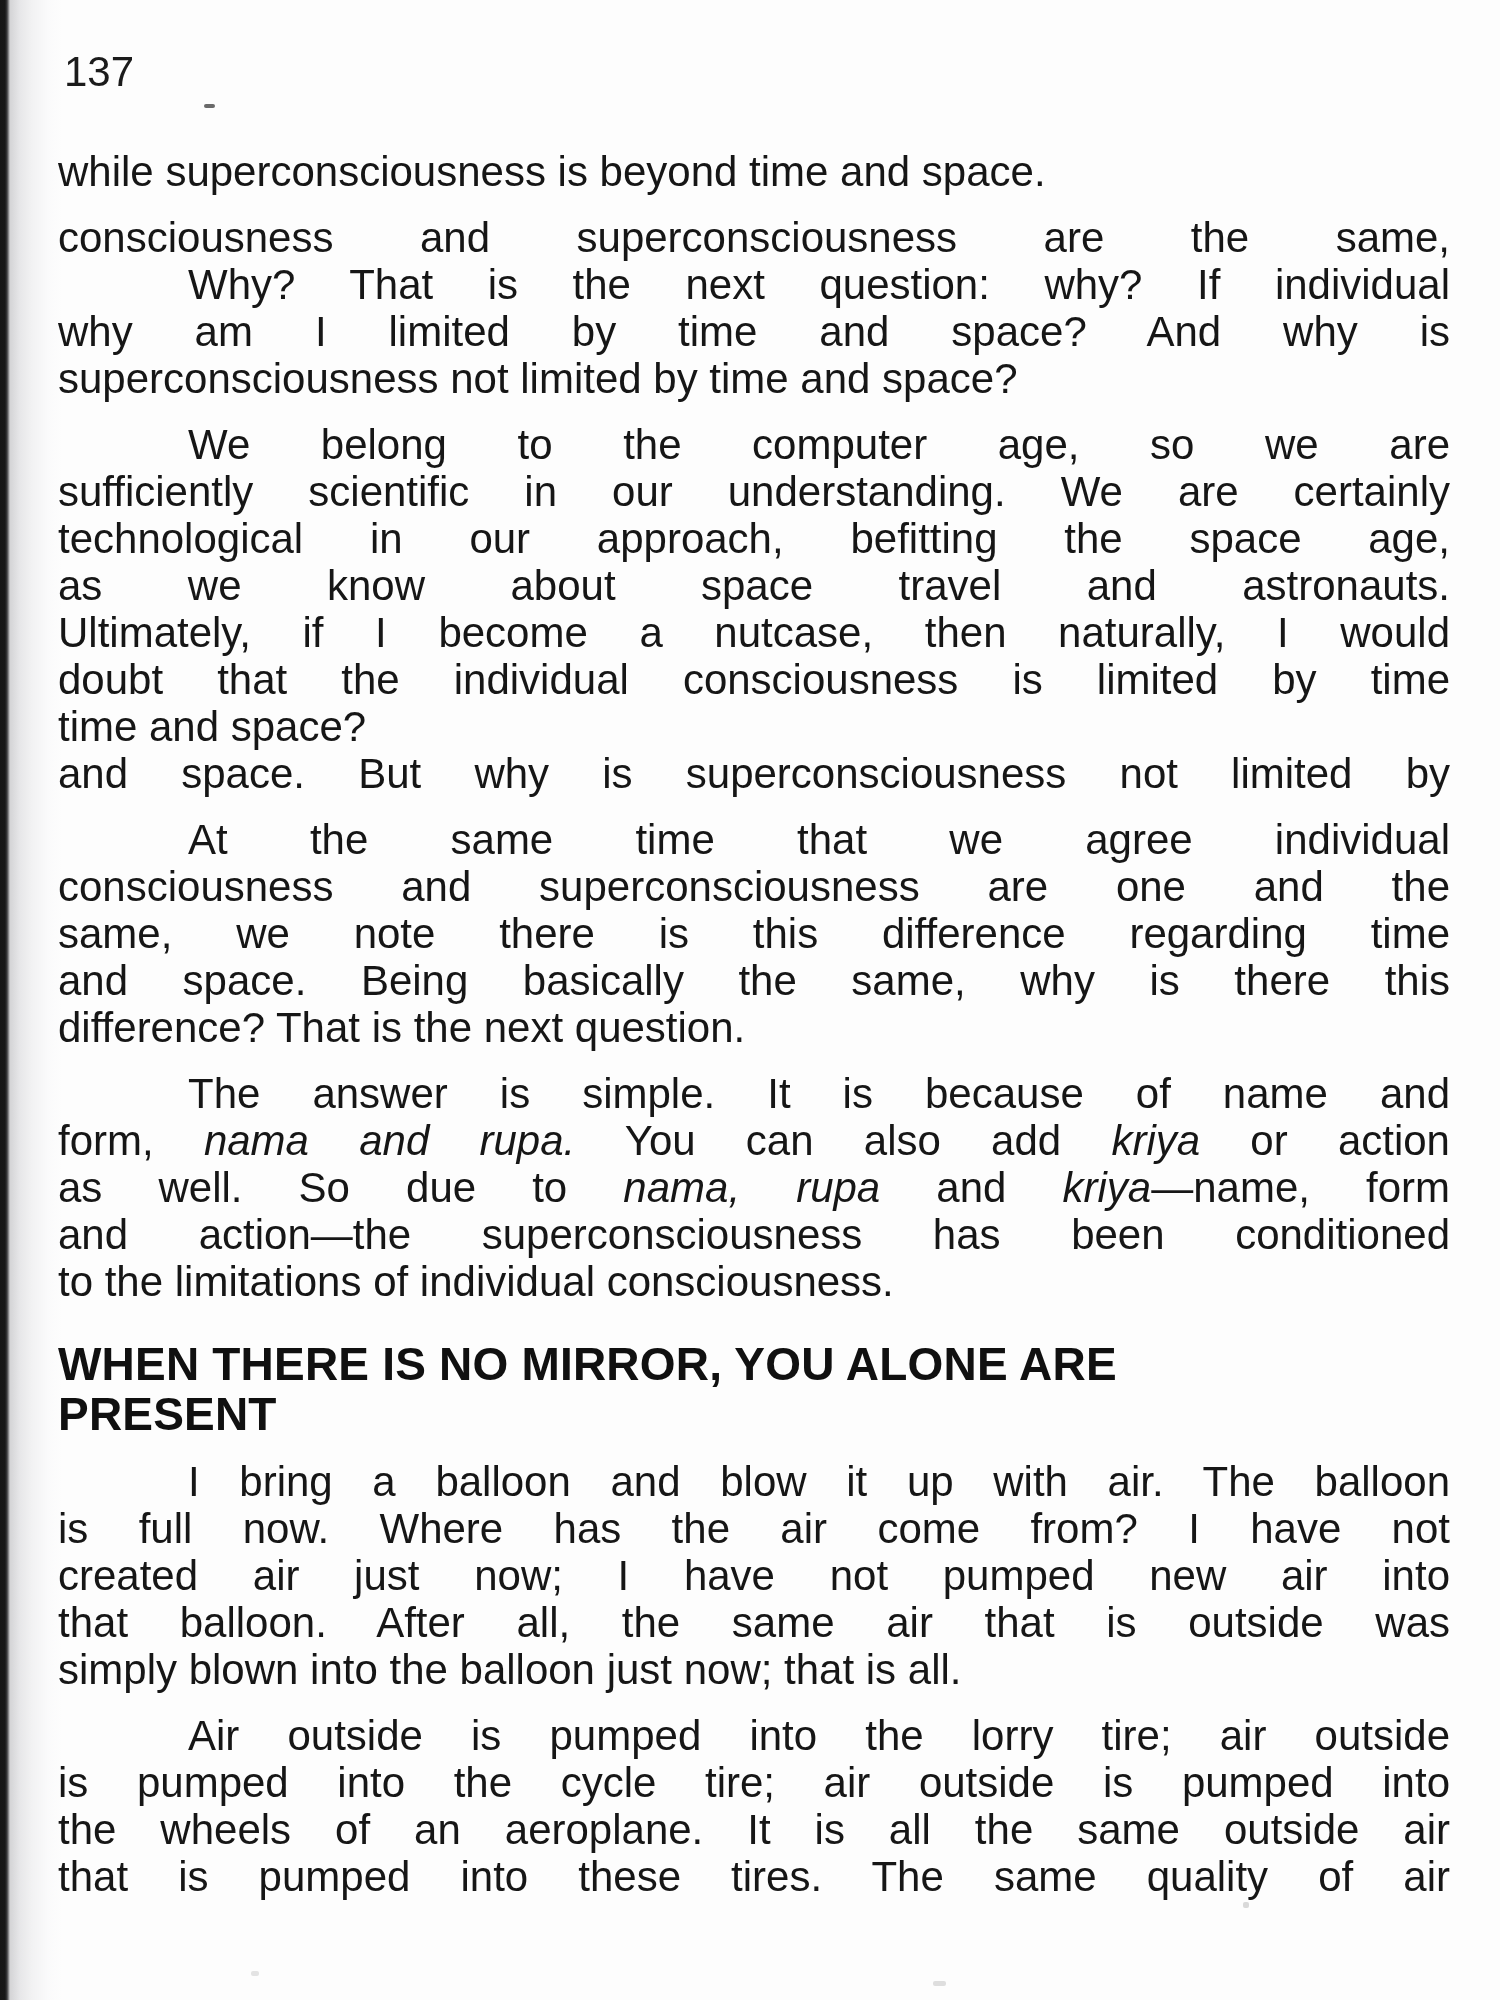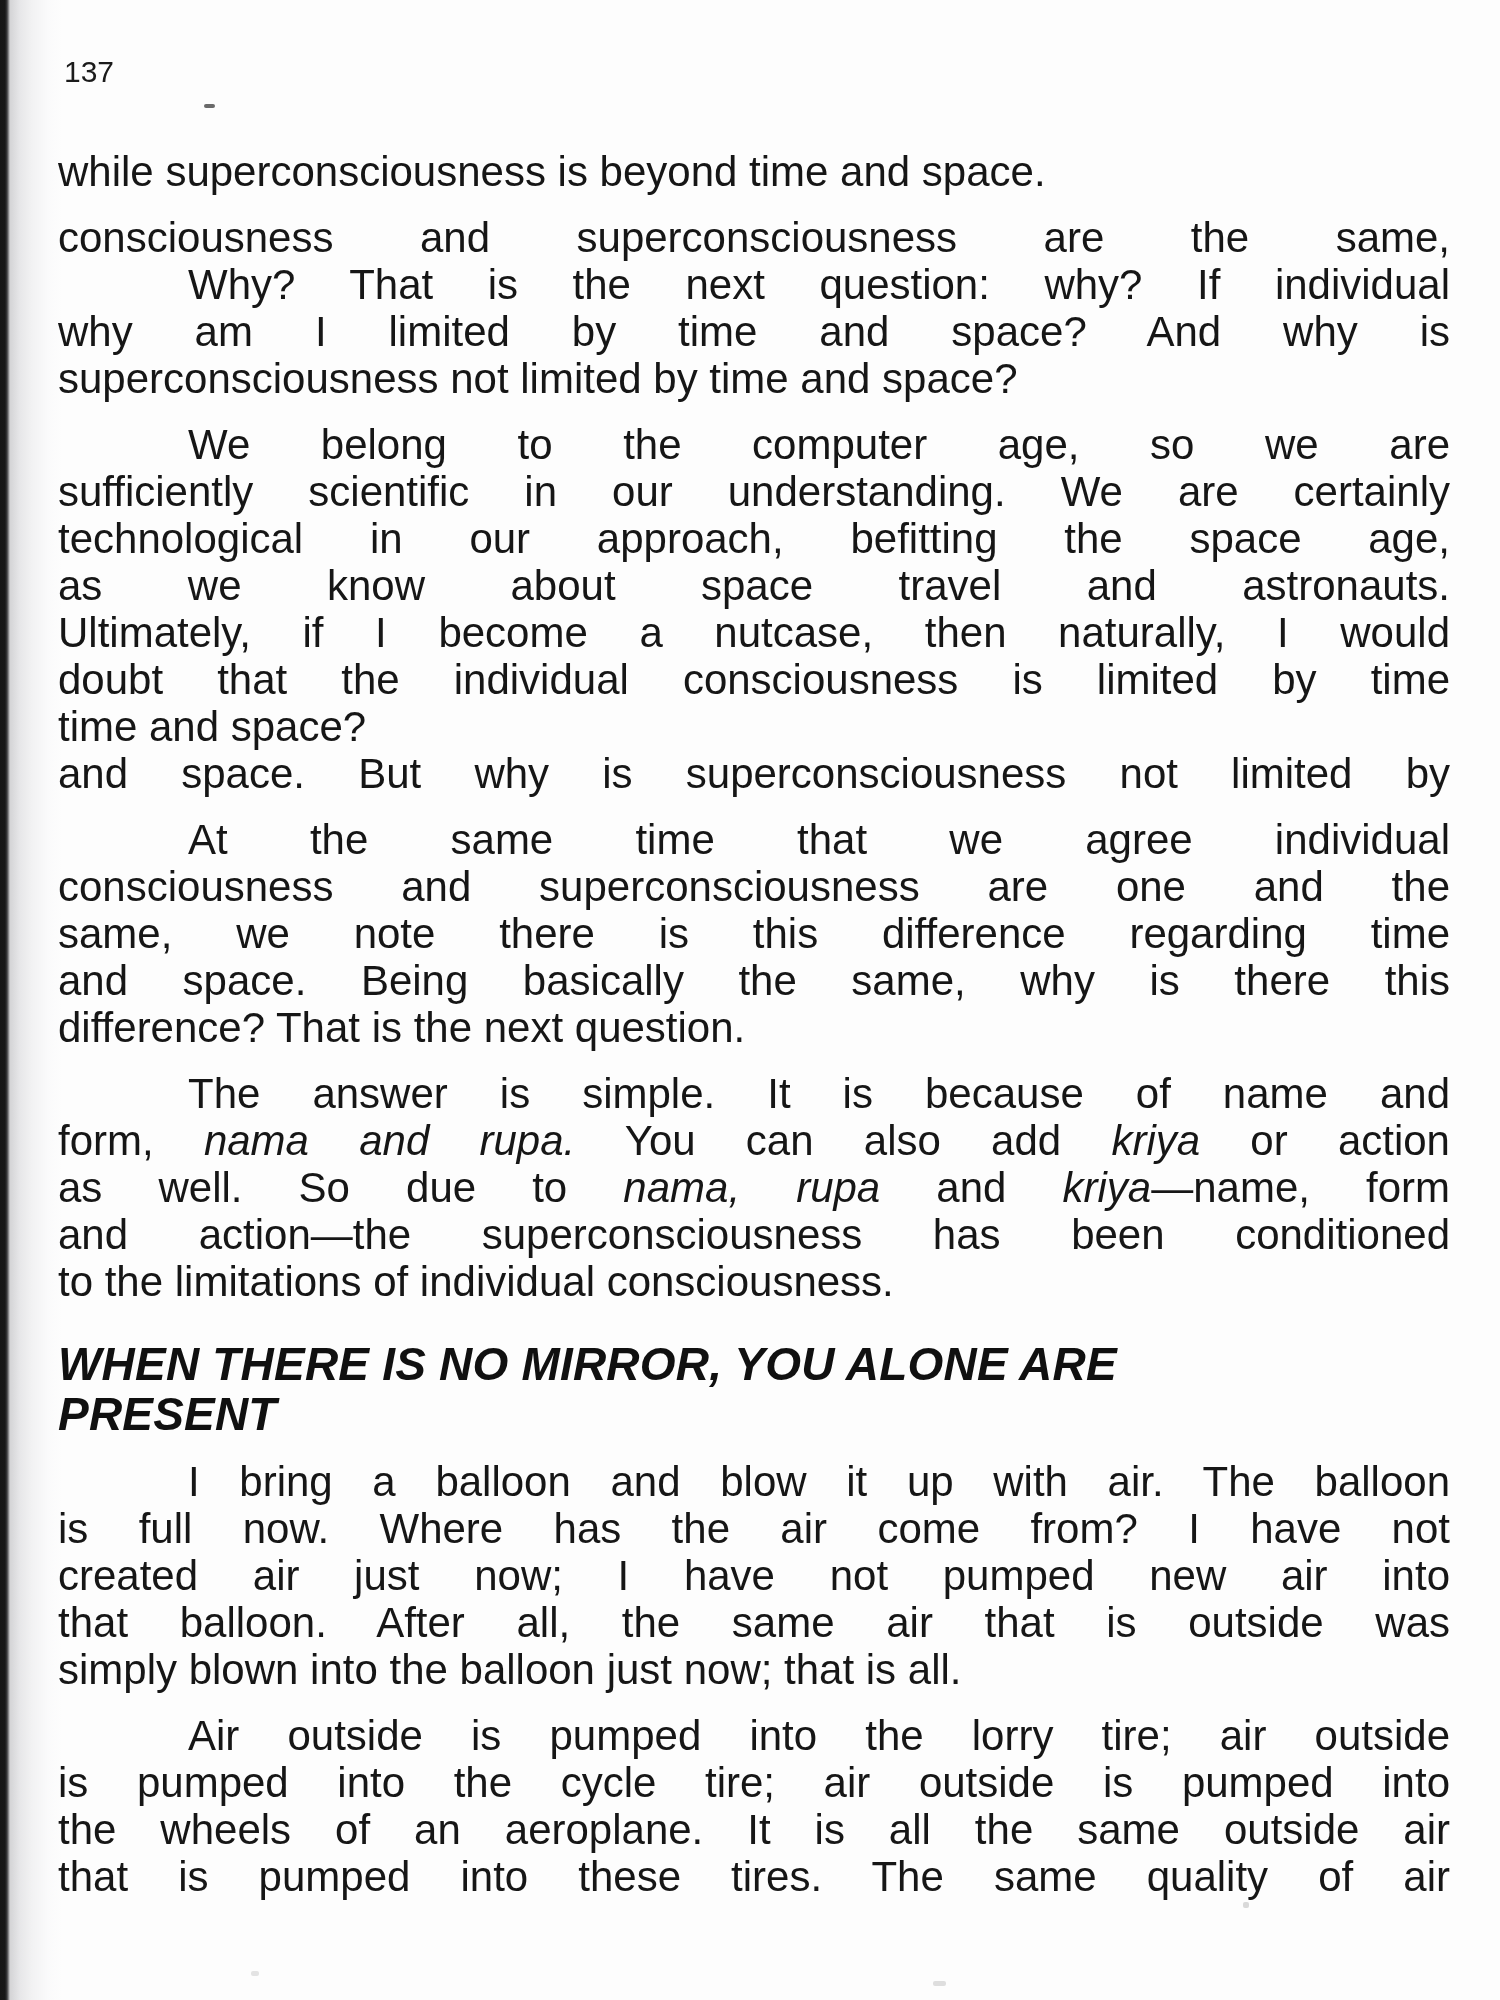--- a/index.html
+++ b/index.html
@@ -19,41 +19,40 @@
       #fafafb 48px, rgba(253,253,253,0) 62px);
   }
   .page-header {
     position:absolute; left:64px; top:50px; width:1386px;
     display:flex; justify-content:space-between; align-items:baseline;
   }
   .book-title {
     font-style:italic; font-size:40px; line-height:44px;
     color:#1d1d1d; letter-spacing:0.5px;
   }
-  .page-number { font-size:30px; line-height:44px; color:#1b1b1b;text-align:center; }
+  .page-number { font-size:42px; line-height:44px; color:#1b1b1b;text-align:center; }
   .content {
     position:absolute; left:58px; top:148px; width:1392px;
     color:#161616;
   }
   .block { margin-top:19px; }
   .block:first-child { margin-top:0; }
   .line {
     font-size:42px; line-height:47px;
     text-align:justify; text-align-last:justify;
     white-space:normal;
   }
   .line.endline { text-align-last:left; }
   .line.indent { padding-left:130px; }
   .it { font-style:italic; }
   .block.heading { margin-top:34px; margin-bottom:0; }
   .heading .line {
     font-size:46px; line-height:50px; font-weight:700;
     text-align:left; text-align-last:left; letter-spacing:0.2px;
     color:#101010;
-    font-style:italic;
   }
   .heading + .block { }
   
   .artifact { position:absolute; border-radius:2px; }
   .a-dash  { left:204px; top:104px; width:11px; height:4px; background:#6a6a6a; }
   .a-sp1   { left:251px; top:1971px; width:8px;  height:5px; background:#e3e3e3; }
   .a-sp2   { left:933px; top:1981px; width:13px; height:5px; background:#dedede; }
   .a-sp3   { left:1243px; top:1902px; width:6px; height:6px; background:#d9d9d9; }
 </style>
 </head>

